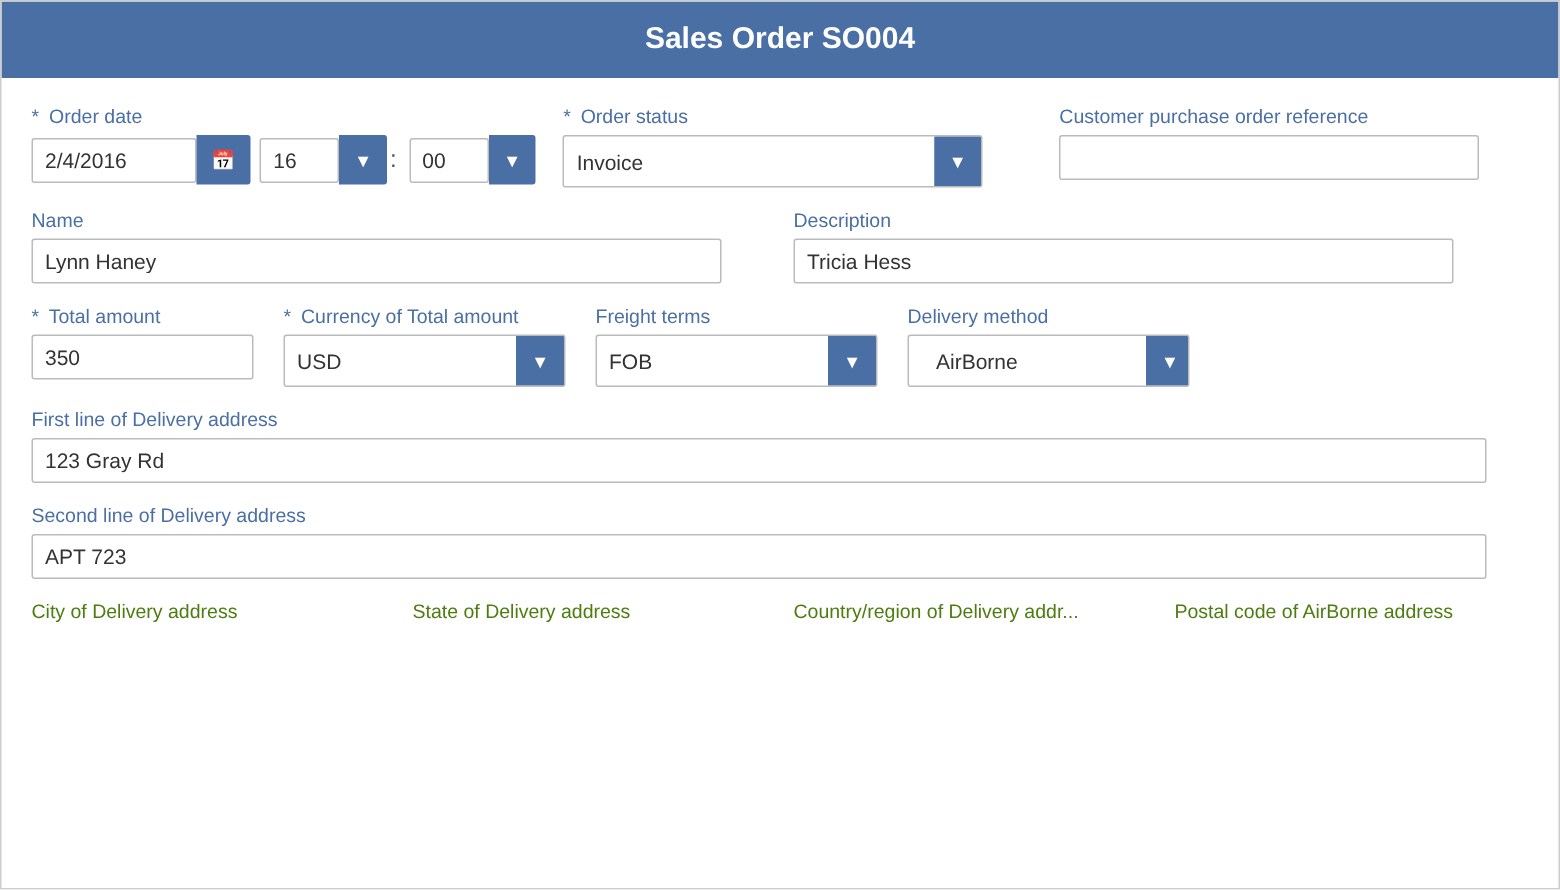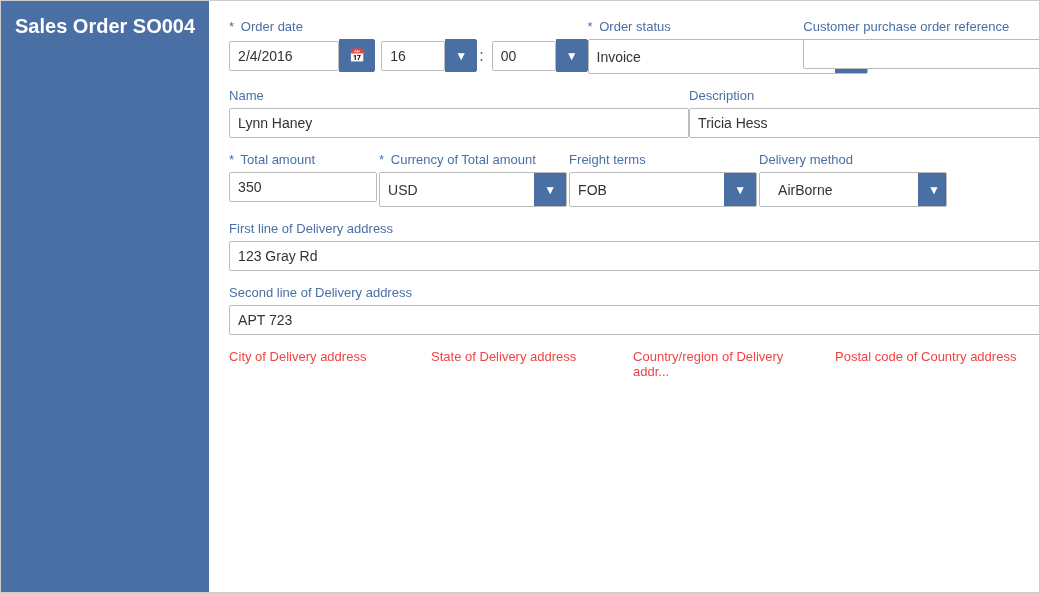--- a/index.html
+++ b/index.html
@@ -10,20 +10,21 @@
       justify-content: center;
       align-items: center;
       min-height: 100vh;
     }
     .window {
       width: 1040px;
       height: 593px;
       background: #fff;
       border: 1px solid #ccc;
       display: flex;
+      flex-direction: column;
       overflow: hidden;
     }
     .title-bar {
       background: #4a6fa5;
       color: white;
       text-align: center;
       font-size: 20px;
       font-weight: 600;
       padding: 14px;
       flex-shrink: 0;
@@ -40,20 +41,21 @@
     .form-area::-webkit-scrollbar-track {
       background: #f0f0f0;
       border-left: 1px solid #ccc;
     }
     .form-area::-webkit-scrollbar-thumb {
       background: #c0c0c0;
       border: 2px solid #f0f0f0;
     }
     .form-row {
       display: flex;
+      gap: 18px;
       margin-bottom: 14px;
       align-items: flex-start;
     }
     .field-group {
       display: flex;
       flex-direction: column;
       gap: 5px;
     }
     .field-label {
       font-size: 13px;
@@ -104,21 +106,21 @@
       align-items: center;
       gap: 0;
       margin-left: 6px;
     }
     .time-value {
       border: 1px solid #bbb;
       border-right: none;
       border-radius: 2px 0 0 2px;
       padding: 6px 8px;
       font-size: 14px;
-      width: 64px;
+      width: 53px;
       outline: none;
       color: #333;
     }
     .dropdown-btn {
       background: #4a6fa5;
       border: 1px solid #4a6fa5;
       color: white;
       padding: 6px 9px;
       cursor: pointer;
       font-size: 12px;
@@ -158,21 +160,21 @@
     .freight-group { min-width: 190px; }
     .shipping-group { min-width: 190px; }
     .bottom-labels {
       display: flex;
       gap: 18px;
       margin-top: 8px;
     }
     .bottom-label {
       flex: 1;
       font-size: 13px;
-      color: #ef4444;
+      color: #4d7c0f;
     }
     .separator {
       display: flex;
       align-items: center;
       padding: 0 2px;
       font-size: 16px;
       color: #555;
     }
   </style>
 </head>
@@ -306,17 +308,17 @@
       <div class="field-label">
         <span>Second line of Delivery address</span>
       </div>
       <input type="text" style="width: 970px;" value="APT 723">
     </div>
 
     <div class="bottom-labels">
       <div class="bottom-label">City of Delivery address</div>
       <div class="bottom-label">State of Delivery address</div>
       <div class="bottom-label">Country/region of Delivery addr...</div>
-      <div class="bottom-label">Postal code of Country address</div>
+      <div class="bottom-label">Postal code of AirBorne address</div>
     </div>
 
   </div>
 </div>
 
 </body></html>

